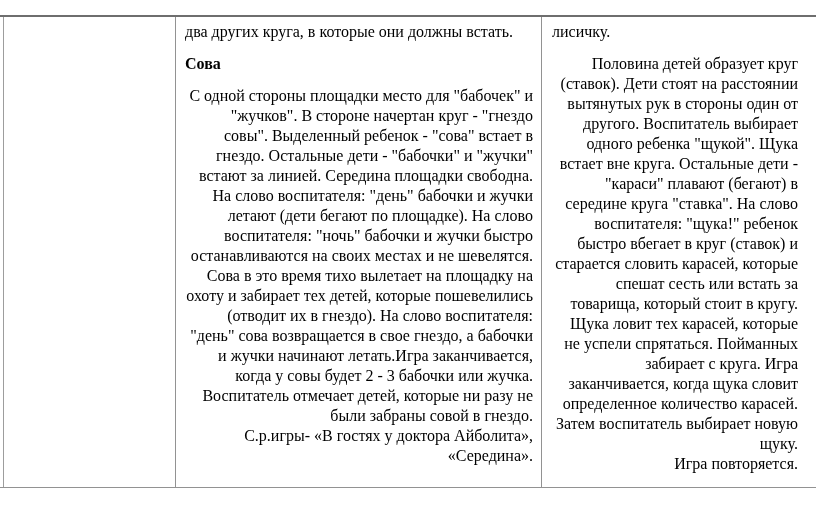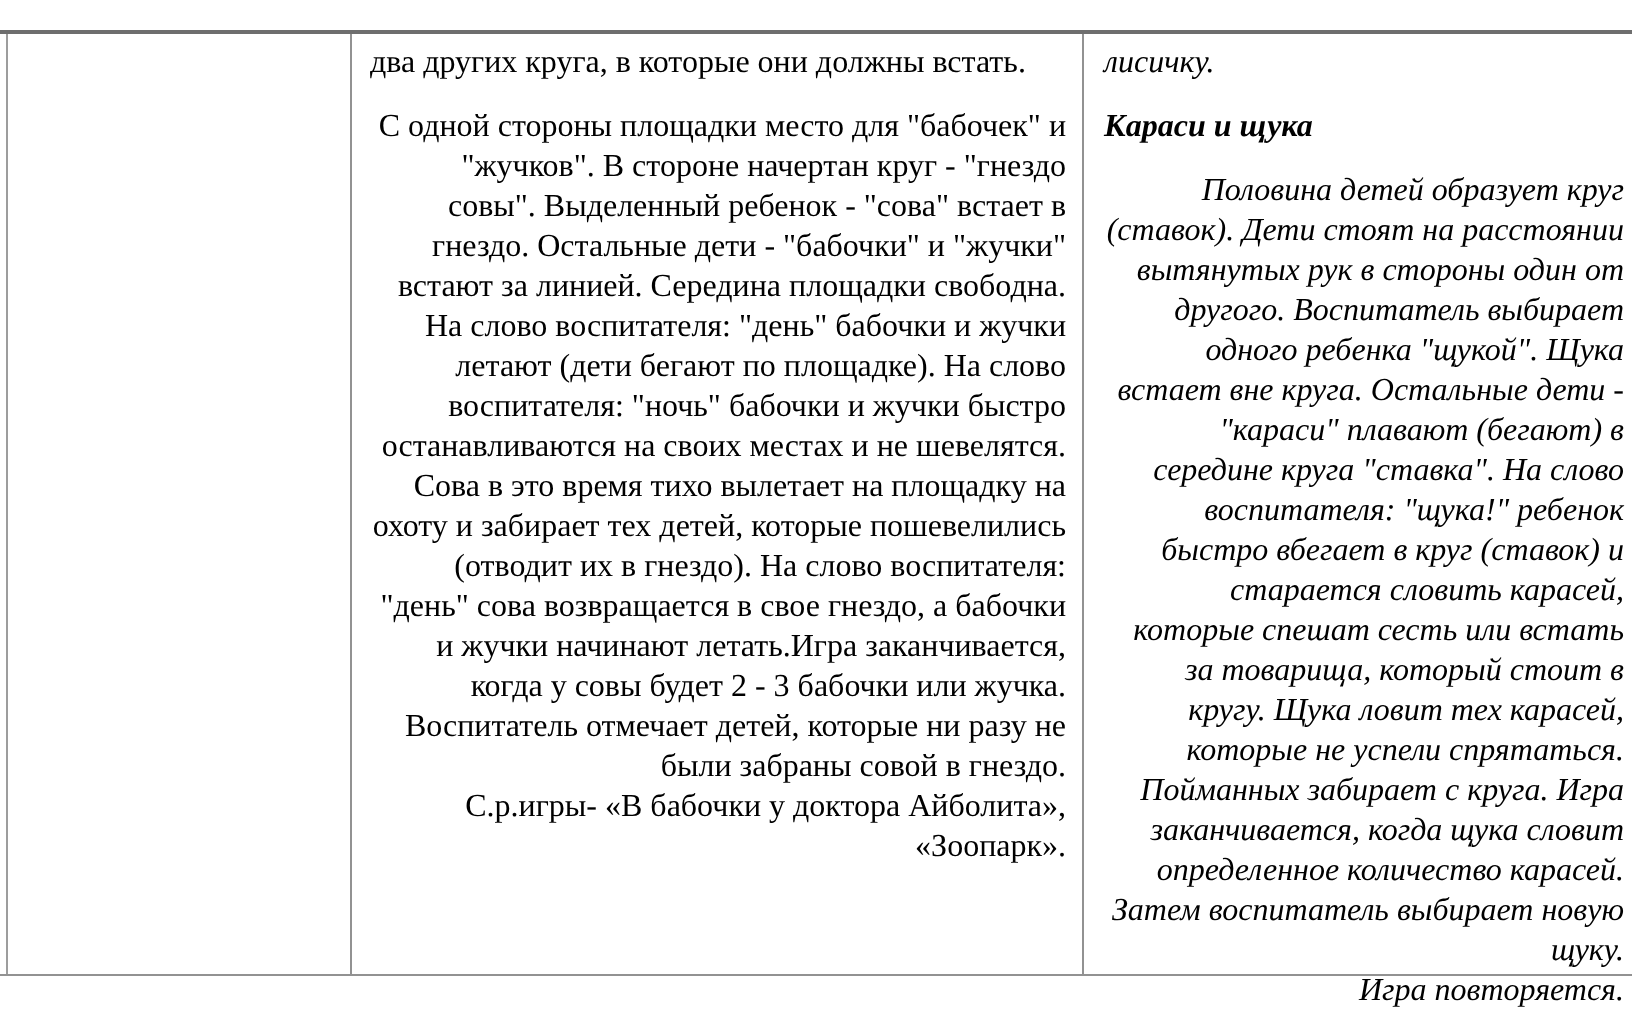--- a/index.html
+++ b/index.html
@@ -43,22 +43,21 @@
     border-left: 1px solid #9d9d9d;
     border-right: 1px solid #929292;
   }
   .cell-mid {
     width: 366px;
     border-right: 1px solid #929292;
     padding: 5px 8px 0 9px;
   }
   .cell-right {
     flex: 1;
-    padding: 5px 4px 0 10px;
-    font-style: italic;
+    padding: 5px 18px 0 10px;
   }
   .para {
     margin: 0 0 12px 0;
   }
   .para.heading {
     font-weight: bold;
   }
   .para.flush {
     margin: 0;
     text-align: right;
@@ -67,25 +66,25 @@
 </head>
 <body>
 
 <div class="page">
   <div class="doc-table">
 
     <div class="cell cell-left"></div>
 
     <div class="cell cell-mid">
       <p class="para">два других круга, в которые они должны встать.</p>
+      <p class="para heading">Сова</p>
       <p class="para flush">С одной стороны площадки место для "бабочек" и "жучков". В стороне начертан круг - "гнездо совы". Выделенный ребенок - "сова" встает в гнездо. Остальные дети - "бабочки" и "жучки" встают за линией. Середина площадки свободна. На слово воспитателя: "день" бабочки и жучки летают (дети бегают по площадке). На слово воспитателя: "ночь" бабочки и жучки быстро останавливаются на своих местах и не шевелятся. Сова в это время тихо вылетает на площадку на охоту и забирает тех детей, которые пошевелились (отводит их в гнездо). На слово воспитателя: "день" сова возвращается в свое гнездо, а бабочки и жучки начинают летать.Игра заканчивается, когда у совы будет 2 - 3 бабочки или жучка. Воспитатель отмечает детей, которые ни разу не были забраны совой в гнездо.</p>
-      <p class="para flush">С.р.игры- «В бабочки у доктора Айболита», «Зоопарк».</p>
+      <p class="para flush">С.р.игры- «В гостях у доктора Айболита», «Середина».</p>
     </div>
 
     <div class="cell cell-right">
       <p class="para">лисичку.</p>
-      <p class="para heading">Караси и щука</p>
       <p class="para flush">Половина детей образует круг (ставок). Дети стоят на расстоянии вытянутых рук в стороны один от другого. Воспитатель выбирает одного ребенка "щукой". Щука встает вне круга. Остальные дети - "караси" плавают (бегают) в середине круга "ставка". На слово воспитателя: "щука!" ребенок быстро вбегает в круг (ставок) и старается словить карасей, которые спешат сесть или встать за товарища, который стоит в кругу. Щука ловит тех карасей, которые не успели спрятаться. Пойманных забирает с круга. Игра заканчивается, когда щука словит определенное количество карасей. Затем воспитатель выбирает новую щуку.</p>
       <p class="para flush">Игра повторяется.</p>
     </div>
 
   </div>
 </div>
 
 </body></html>

